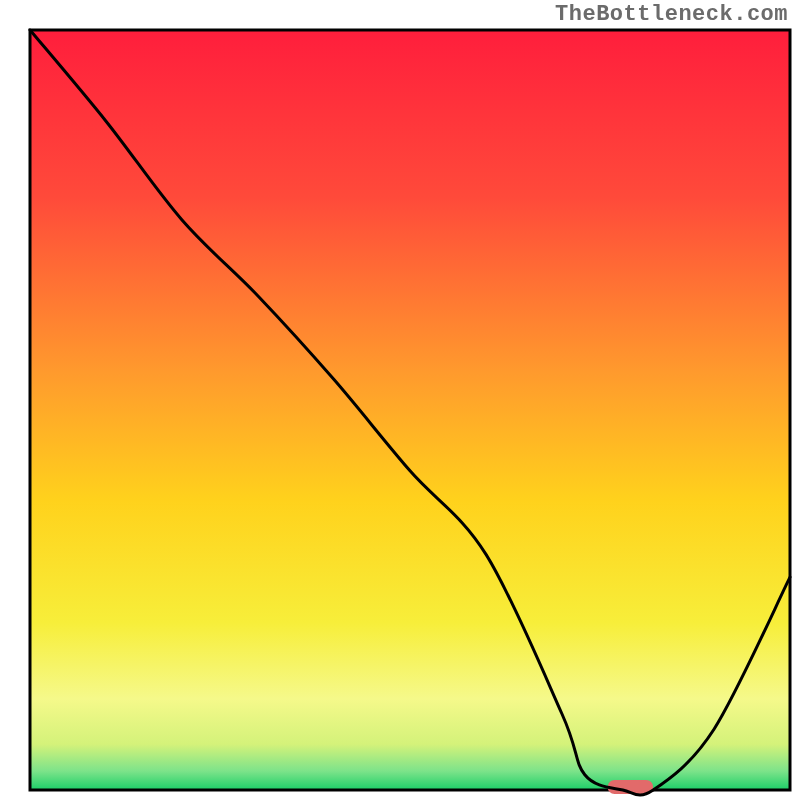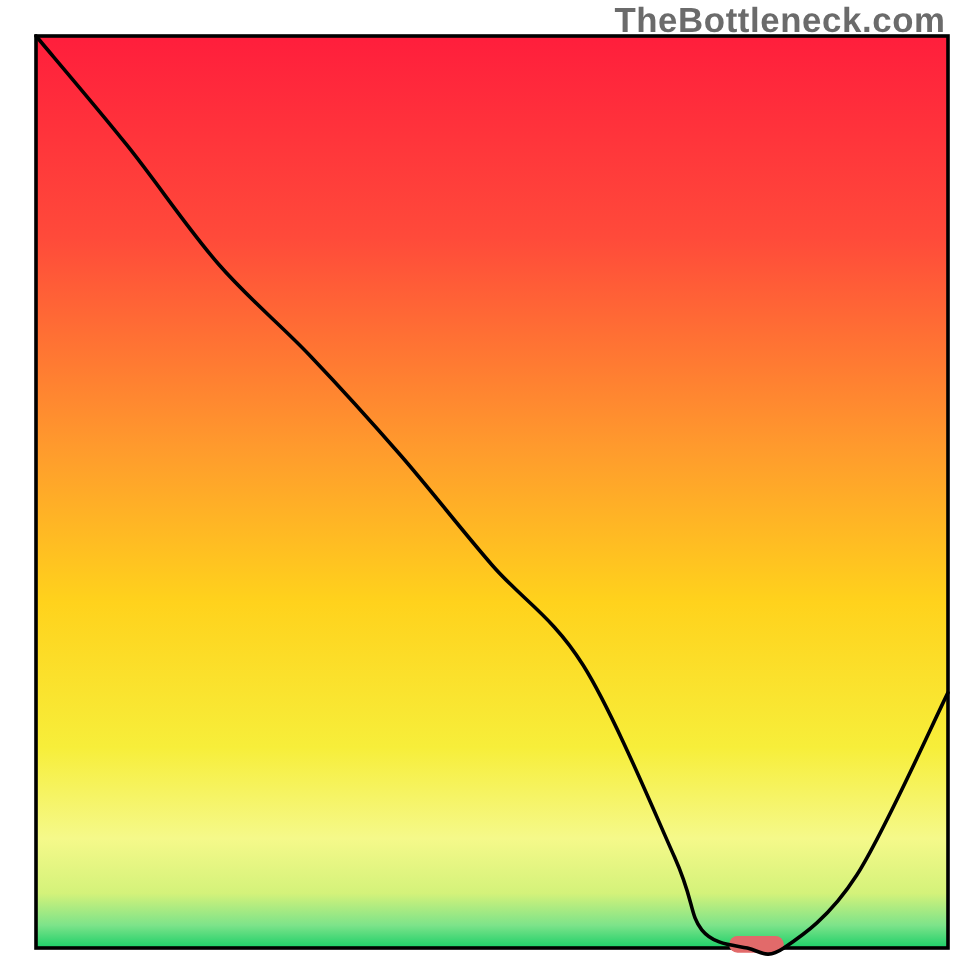--- a/index.html
+++ b/index.html
@@ -12,22 +12,22 @@
   }
   .chart-container {
     position: relative;
     width: 800px;
     height: 800px;
   }
   .watermark {
     position: absolute;
     top: 2px;
     right: 12px;
-    font-family: Liberation Sans, sans-serif;
-    font-size: 29px;
+    font-family: Liberation Mono, monospace;
+    font-size: 22px;
     font-weight: 600;
     color: #6b6b6b;
     letter-spacing: 0.5px;
     z-index: 10;
   }
   svg {
     display: block;
   }
 </style>
 </head>

